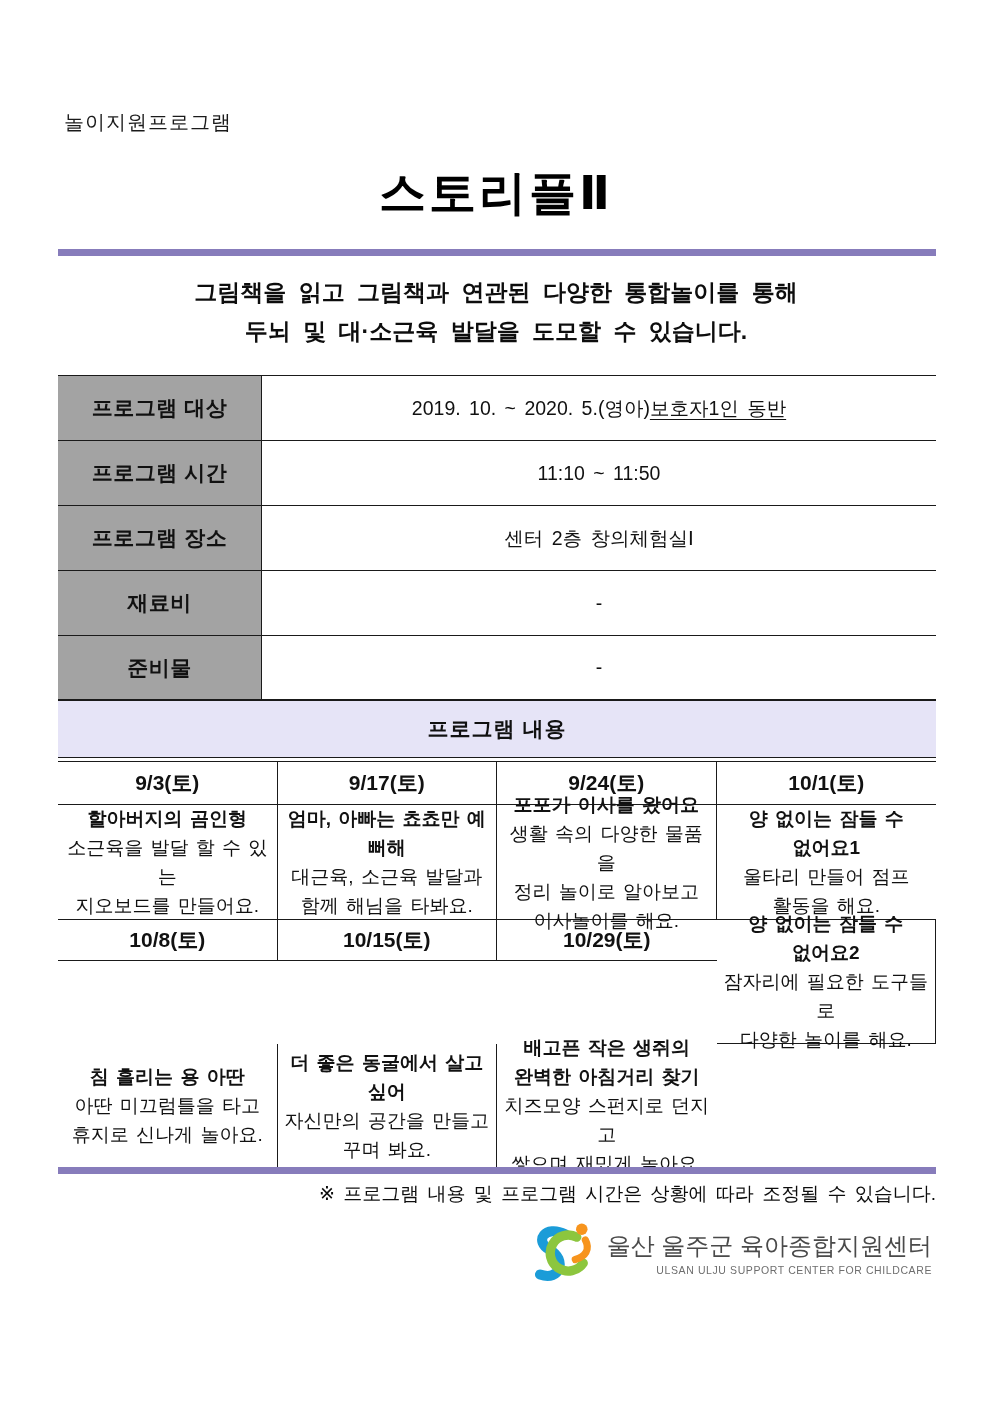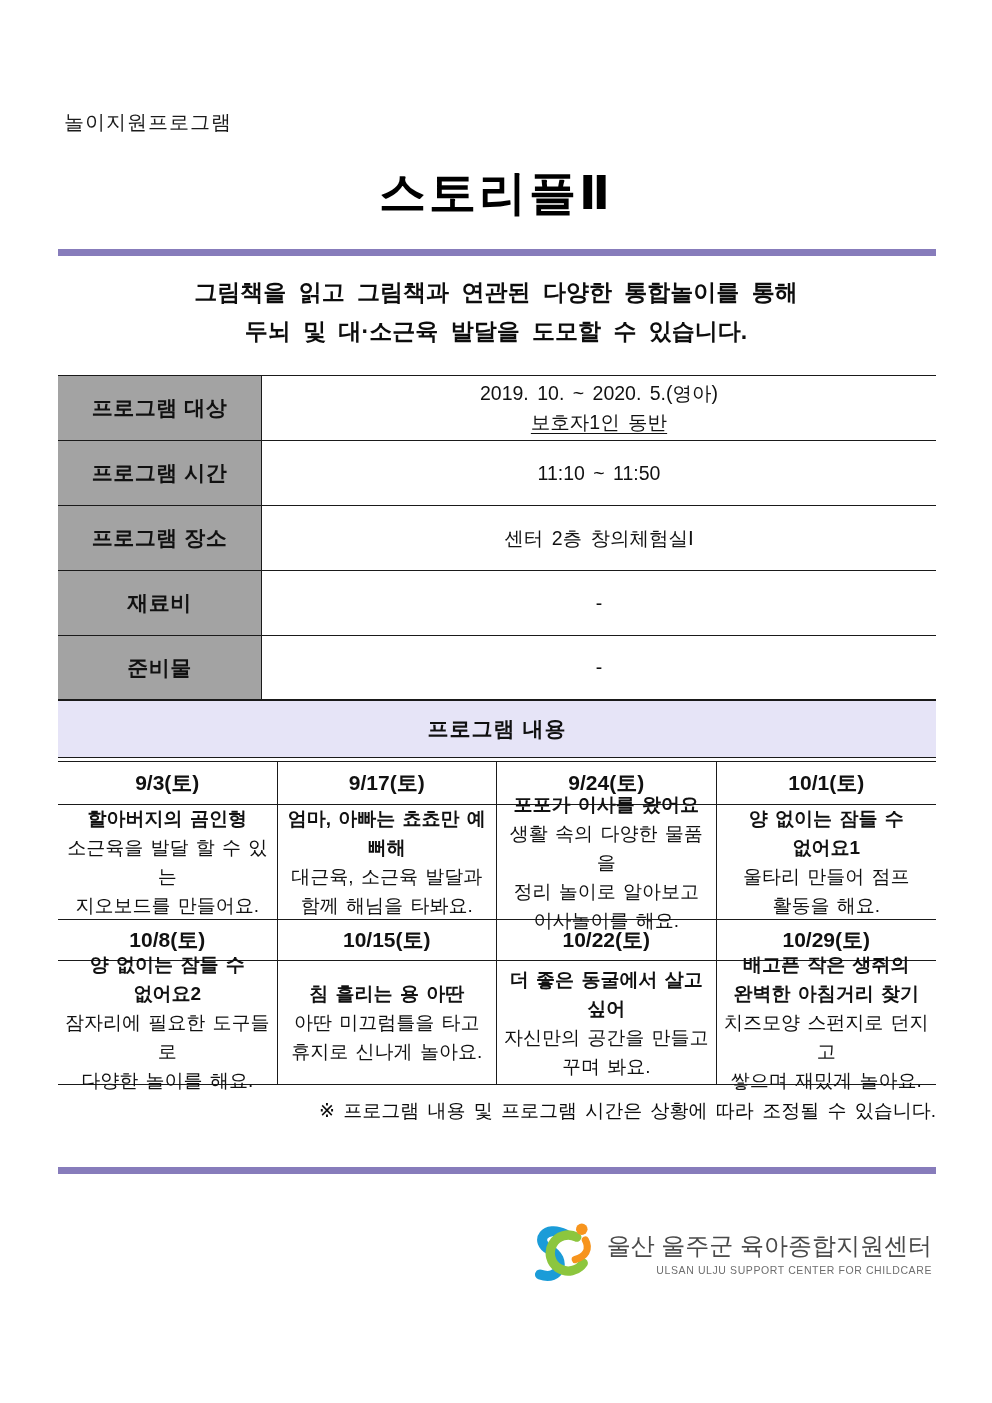--- a/index.html
+++ b/index.html
@@ -64,21 +64,21 @@
   .info-label {
     width: 204px;
     background: #a3a3a3;
     border-right: 1.5px solid #1a1a1a;
     display: flex; align-items: center; justify-content: center;
     font-size: 21px; font-weight: 700;
     letter-spacing: 0.5px;
   }
   .info-value {
     flex: 1;
-    display: flex; flex-direction: column;
+    display: flex; flex-direction: row;
     align-items: center; justify-content: center;
     font-size: 19.5px;
     line-height: 29px;
     word-spacing: 3px;
   }
   .underlined { text-decoration: underline; text-underline-offset: 4px; }
   
   .content-header {
     height: 58px;
     background: #E6E4F7;
@@ -218,21 +218,20 @@
       </div>
       <div class="cell week-cell">
         <div class="week-title">양 없이는 잠들 수
 없어요1</div>
         <div class="week-body">울타리 만들어 점프
 활동을 해요.</div>
       </div>
 
       <div class="cell cborder date-cell r2">10/8(토)</div>
       <div class="cell cborder date-cell r2">10/15(토)</div>
-      <div class="cell cborder date-cell r2">10/22(토)</div>
       <div class="cell date-cell r2">10/29(토)</div>
 
       <div class="cell cborder week-cell r2">
         <div class="week-title">양 없이는 잠들 수
 없어요2</div>
         <div class="week-body">잠자리에 필요한 도구들로
 다양한 놀이를 해요.</div>
       </div>
       <div class="cell cborder week-cell r2">
         <div class="week-title">침 흘리는 용 아딴</div>

